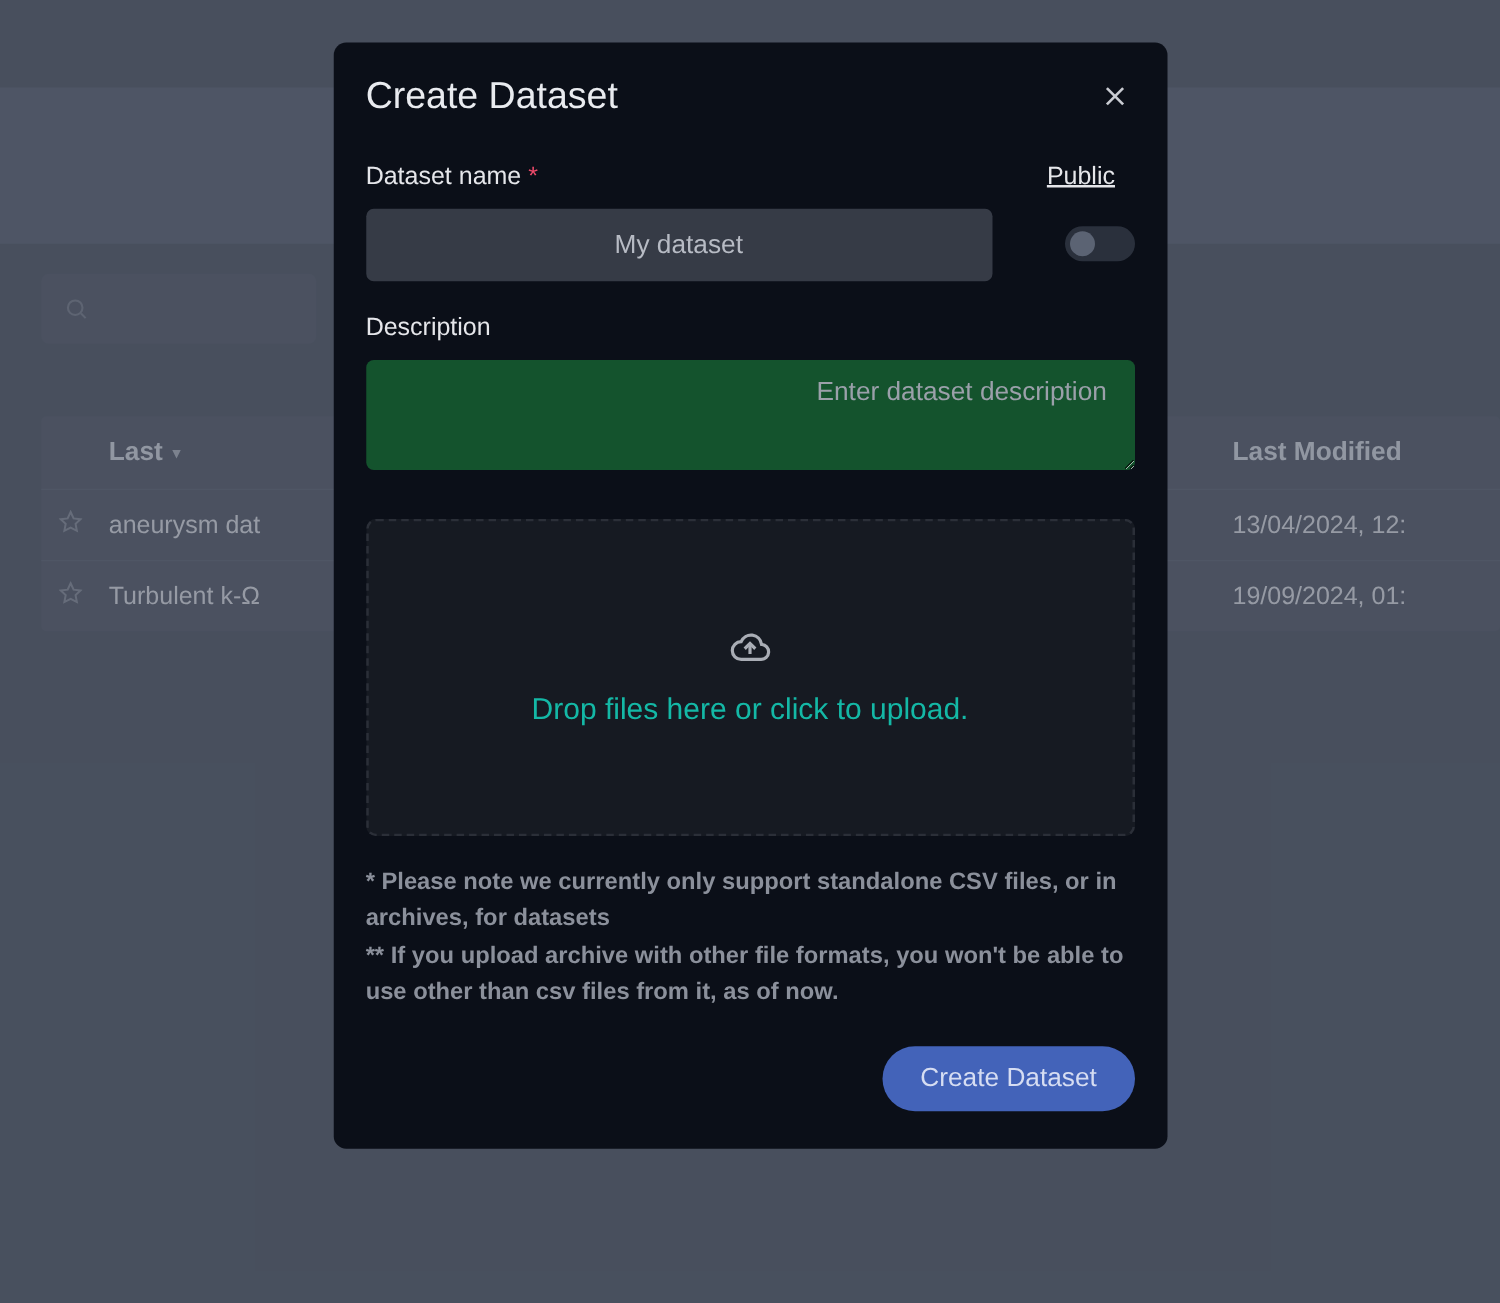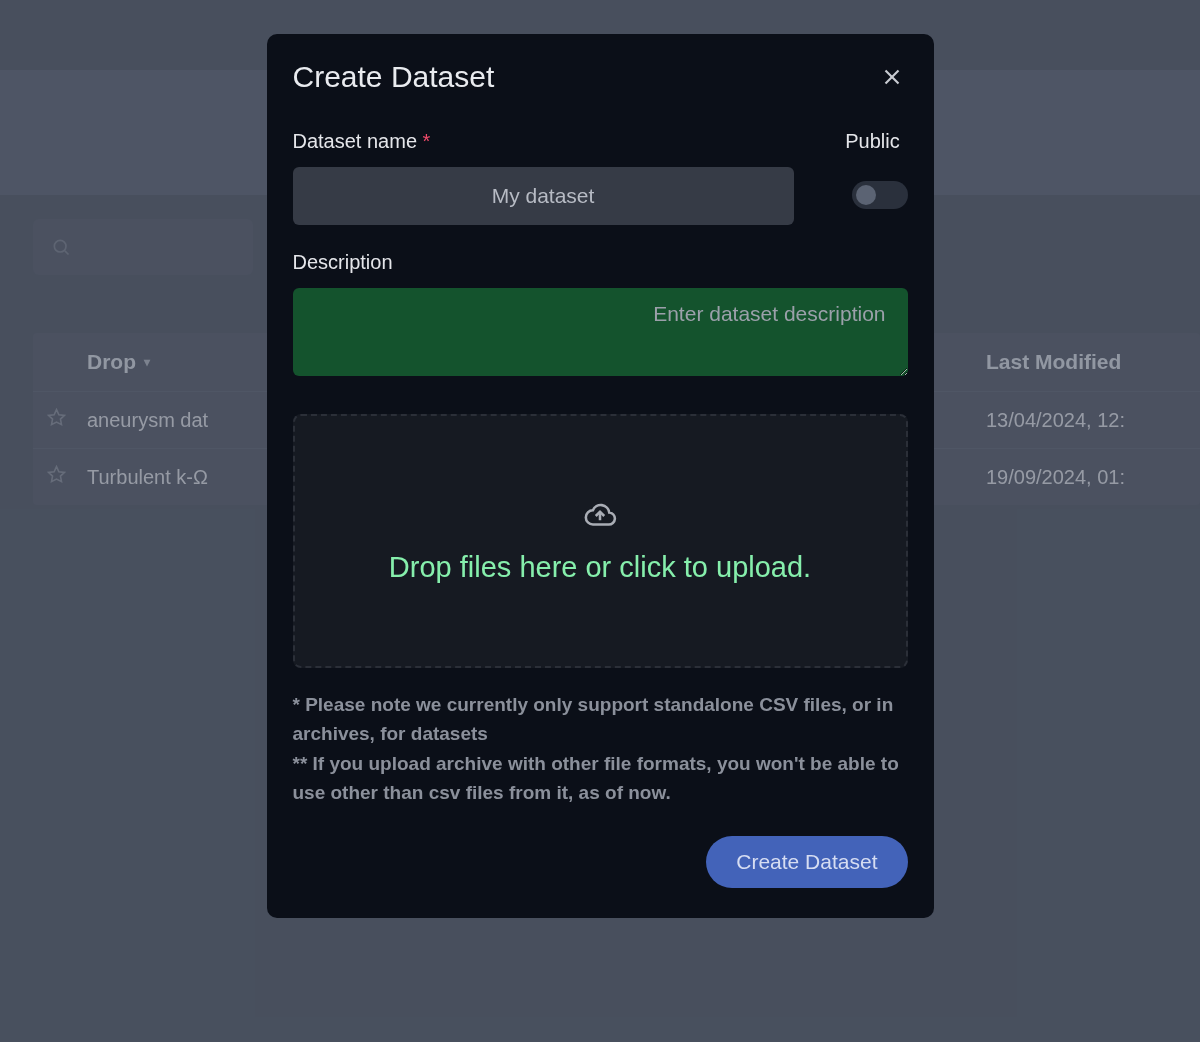--- a/index.html
+++ b/index.html
@@ -167,22 +167,22 @@
       border-radius: 8px;
       background: #161a22;
       display: flex;
       flex-direction: column;
       align-items: center;
       justify-content: center;
       gap: 18px;
       cursor: pointer;
     }
     .dropzone-text {
-      font-size: 29px;
-      color: #86efac;
+      font-size: 24px;
+      color: #14b8a6;
     }
     .note {
       margin-top: 22px;
       font-size: 19px;
       line-height: 1.55;
       color: #8b909b;
       font-weight: bold;
     }
     .actions {
       margin-top: 28px;
@@ -209,21 +209,21 @@
   <div class="search-box">
     <svg width="20" height="20" viewBox="0 0 24 24" fill="none" stroke="#9ca3af" stroke-width="2">
         <circle cx="11" cy="11" r="7"></circle>
         <line x1="21" y1="21" x2="16.65" y2="16.65"></line>
       </svg>
   </div>
   <div class="data-table">
     <div class="tbl-head">
       <div class="col-star"></div>
       <div class="col-name">
-        <span>Drop</span>
+        <span>Last</span>
         <span class="sort-caret">▾</span>
       </div>
       <div class="col-lm">
         <span>Last Modified</span>
       </div>
     </div>
     <div class="tbl-row">
       <div class="col-star star-outline">
         <svg width="19" height="19" viewBox="0 0 24 24" fill="none" stroke="#aeb3bc" stroke-width="2">
             <polygon points="12 2 15 8.5 22 9.3 17 14 18.3 21 12 17.8 5.7 21 7 14 2 9.3 9 8.5 12 2"></polygon>
@@ -257,21 +257,21 @@
     </div>
 
     <div class="row-twocol">
       <div class="field-left">
         <label class="label">
           <span>Dataset name</span> <span class="req">*</span>
         </label>
         <input type="text" class="text-input" placeholder="My dataset" style="">
       </div>
       <div class="field-right">
-        <label class="label" style="text-align:center;">Public</label>
+        <label class="label" style="text-align:left;text-decoration:underline;">Public</label>
         <span class="toggle"></span>
       </div>
     </div>
 
     <div class="desc-block">
       <label class="label">Description</label>
       <textarea class="textarea" placeholder="Enter dataset description" style=""></textarea>
     </div>
 
     <div class="dropzone">

